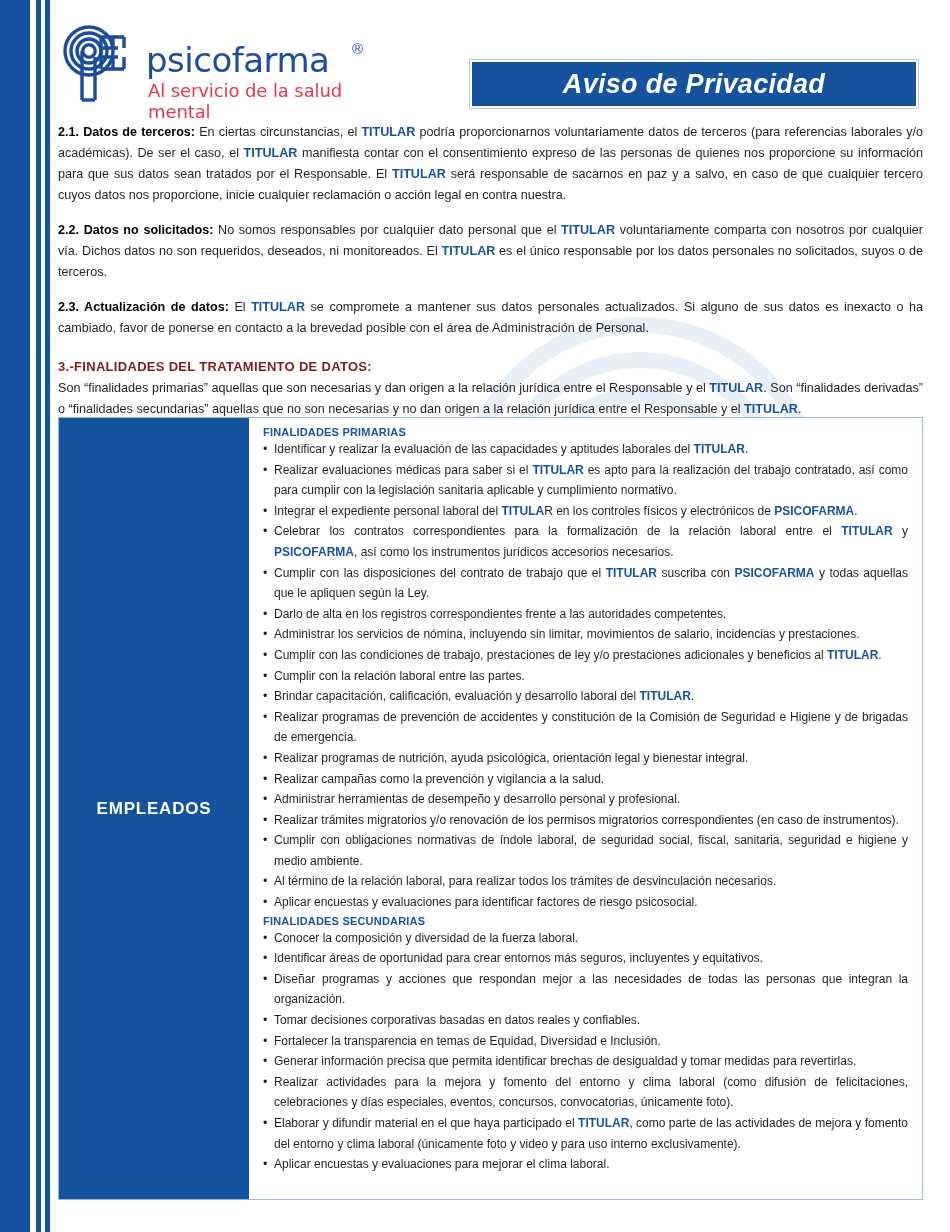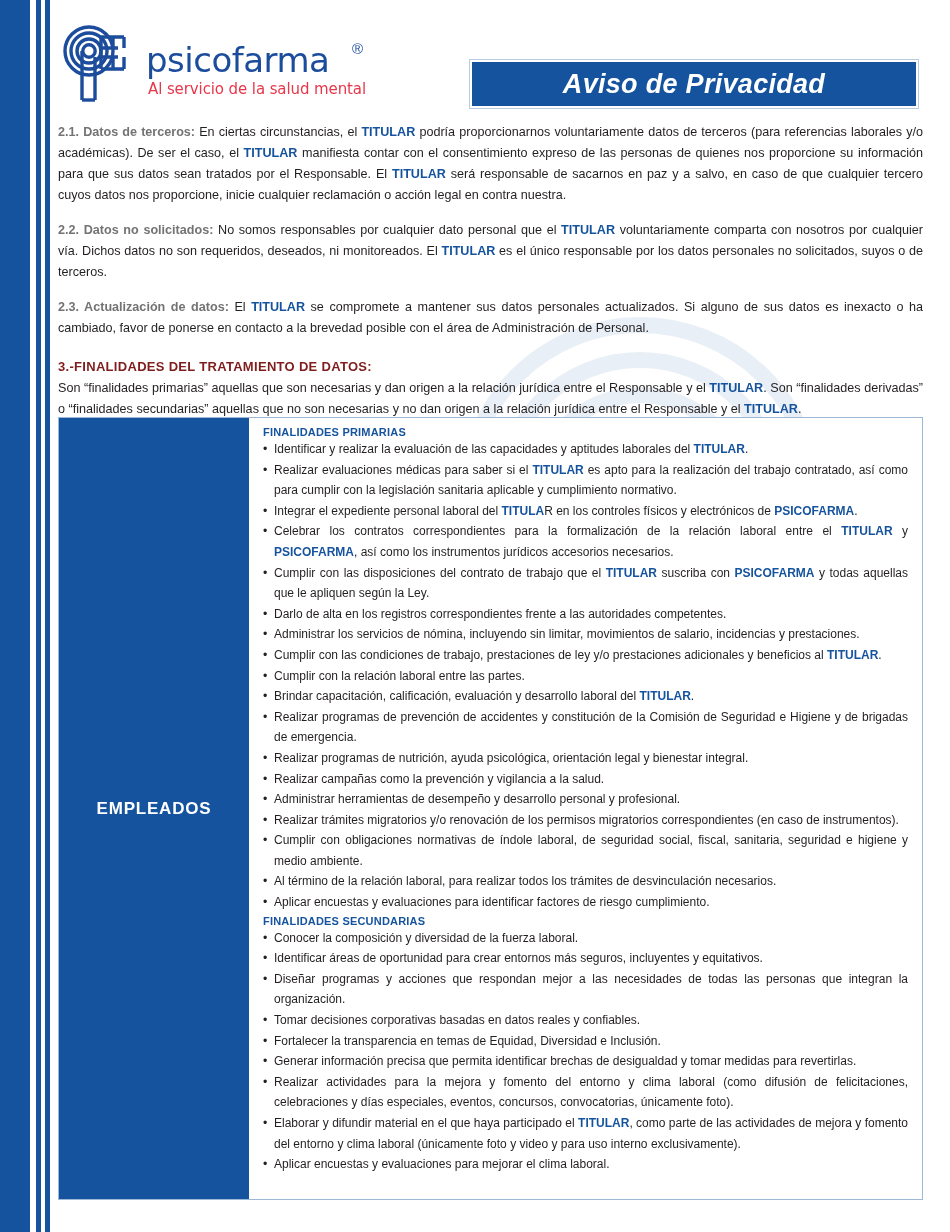--- a/index.html
+++ b/index.html
@@ -49,21 +49,21 @@
   }
   .logo-reg {
     position: absolute;
     left: 294px; top: 16px;
     font-size: 15px;
     color: #1c4c9c;
   }
   .logo-tag {
     position: absolute;
     left: 90px; top: 56px;
-    font-size: 15px;
+    font-size: 18px;
     color: #e8374a;
     font-family: "DejaVu Sans", sans-serif;
     letter-spacing: -0.1px;
   }
   .title-bar {
     position: absolute;
     left: 470px; top: 60px;
     width: 448px; height: 48px;
     background: #15539e;
     border: 2px solid #ffffff;
@@ -89,21 +89,21 @@
   .para {
     font-size: 12.6px;
     line-height: 21px;
     color: #231f20;
     text-align: justify;
     margin-bottom: 14px;
     font-family: "Liberation Sans", sans-serif;
   }
   .para b { font-weight: bold; }
   .para .hl { color: #15539e; font-weight: bold; }
-  .para .lead { font-weight: bold; color: #737373; }
+  .para .lead { font-weight: bold; color: #000000; }
 
   .section-head {
     font-size: 13px;
     font-weight: bold;
     color: #7f1d1d;
     letter-spacing: 0.3px;
     margin-top: 20px;
     margin-bottom: 4px;
   }
 
@@ -241,21 +241,21 @@
           <li>Cumplir con las condiciones de trabajo, prestaciones de ley y/o prestaciones adicionales y beneficios al <span class="hl">TITULAR</span>.</li>
           <li>Cumplir con la relación laboral entre las partes.</li>
           <li>Brindar capacitación, calificación, evaluación y desarrollo laboral del <span class="hl">TITULAR</span>.</li>
           <li>Realizar programas de prevención de accidentes y constitución de la Comisión de Seguridad e Higiene y de brigadas de emergencia.</li>
           <li>Realizar programas de nutrición, ayuda psicológica, orientación legal y bienestar integral.</li>
           <li>Realizar campañas como la prevención y vigilancia a la salud.</li>
           <li>Administrar herramientas de desempeño y desarrollo personal y profesional.</li>
           <li>Realizar trámites migratorios y/o renovación de los permisos migratorios correspondientes (en caso de instrumentos).</li>
           <li>Cumplir con obligaciones normativas de índole laboral, de seguridad social, fiscal, sanitaria, seguridad e higiene y medio ambiente.</li>
           <li>Al término de la relación laboral, para realizar todos los trámites de desvinculación necesarios.</li>
-          <li>Aplicar encuestas y evaluaciones para identificar factores de riesgo cumplimiento.</li>
+          <li>Aplicar encuestas y evaluaciones para identificar factores de riesgo psicosocial.</li>
         </ul>
 
       <div class="sub-head">FINALIDADES SECUNDARIAS</div>
       <ul class="bullets">
           <li>Conocer la composición y diversidad de la fuerza laboral.</li>
           <li>Identificar áreas de oportunidad para crear entornos más seguros, incluyentes y equitativos.</li>
           <li>Diseñar programas y acciones que respondan mejor a las necesidades de todas las personas que integran la organización.</li>
           <li>Tomar decisiones corporativas basadas en datos reales y confiables.</li>
           <li>Fortalecer la transparencia en temas de Equidad, Diversidad e Inclusión.</li>
           <li>Generar información precisa que permita identificar brechas de desigualdad y tomar medidas para revertirlas.</li>

